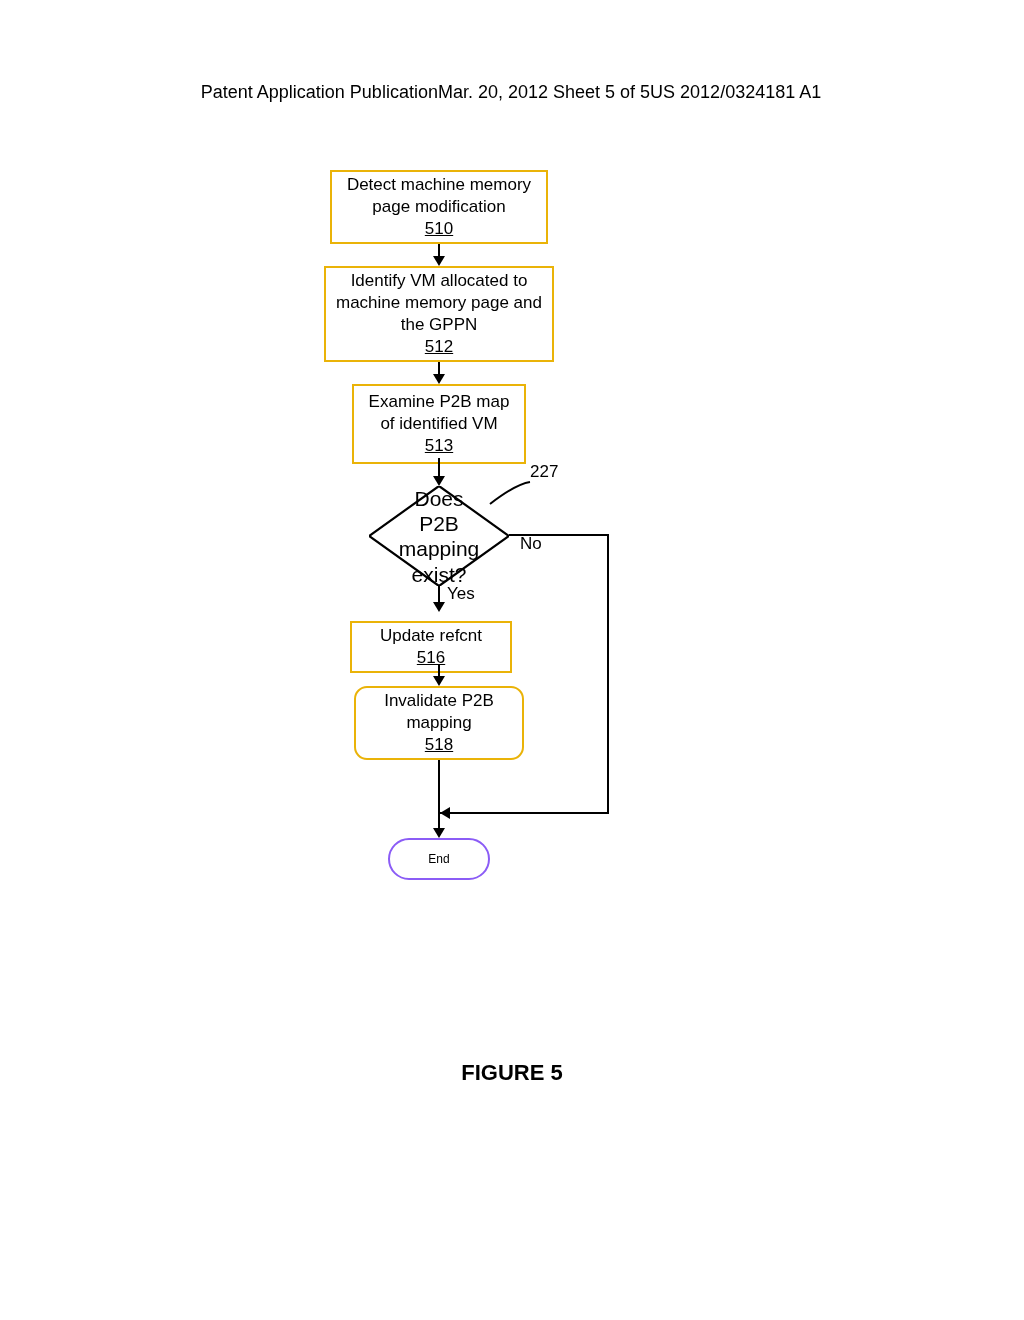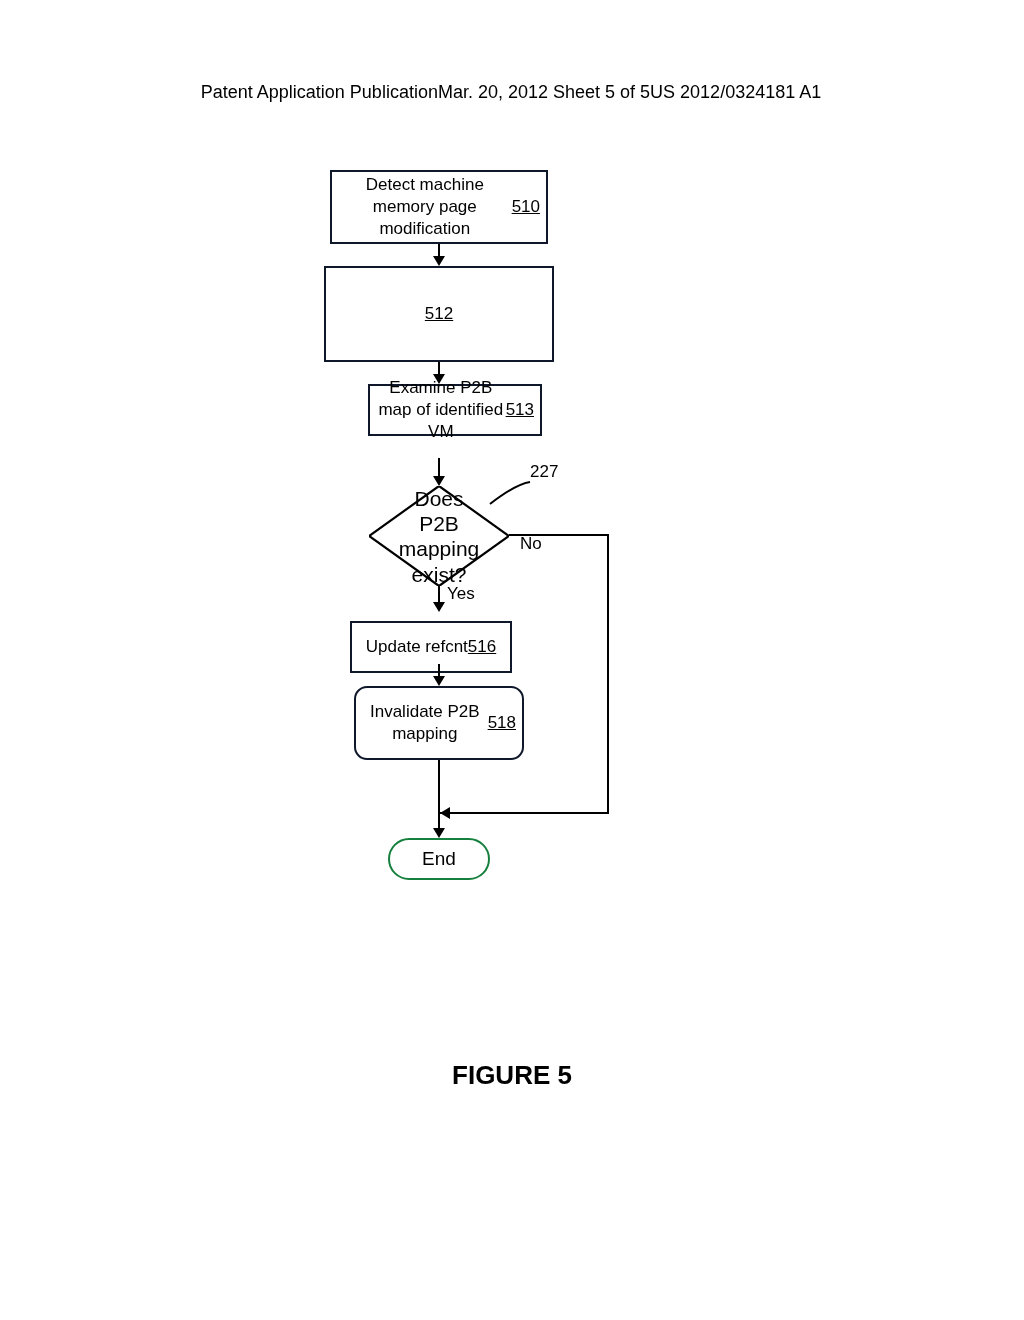--- a/index.html
+++ b/index.html
@@ -22,26 +22,27 @@
     }
     .flowchart {
       position: absolute;
       top: 160px;
       left: 0;
       right: 0;
       height: 760px;
     }
     .box {
       position: absolute;
-      border: 2px solid #0f172a;
+      border: 2px solid #eab308;
       background: white;
       text-align: center;
       font-size: 17px;
       line-height: 1.3;
       display: flex;
+      flex-direction: column;
       justify-content: center;
       align-items: center;
       padding: 6px;
     }
     .refnum { text-decoration: underline; }
     .diamond {
       position: absolute;
       width: 140px;
       height: 100px;
     }
@@ -50,25 +51,25 @@
       position: absolute;
       top: 50%;
       left: 50%;
       transform: translate(-50%, -50%);
       text-align: center;
       font-size: 21px;
       line-height: 1.2;
     }
     .terminal {
       position: absolute;
-      border: 2px solid #15803d;
+      border: 2px solid #8b5cf6;
       border-radius: 22px;
       background: white;
       text-align: center;
-      font-size: 19px;
+      font-size: 12px;
       display: flex;
       justify-content: center;
       align-items: center;
     }
     .arrow-line {
       position: absolute;
       background: black;
     }
     .arrow-head {
       position: absolute;
@@ -88,21 +89,21 @@
     .label {
       position: absolute;
       font-size: 17px;
     }
     .figure-label {
       position: absolute;
       top: 1060px;
       left: 0;
       right: 0;
       text-align: center;
-      font-size: 26px;
+      font-size: 22px;
       font-weight: bold;
     }
   </style>
 </head>
 <body>
 
 <div class="header">
   <span>Patent Application Publication</span>
   <span>Mar. 20, 2012  Sheet 5 of 5</span>
   <span>US 2012/0324181 A1</span>
@@ -112,27 +113,28 @@
 
   <div class="box" style="left:330px; top:10px; width:218px; height:74px;">
     <div>Detect machine memory page modification</div>
     <div class="refnum">510</div>
   </div>
 
   <div class="arrow-line" style="left:438px; top:84px; width:2px; height:14px;"></div>
   <div class="arrow-head arrow-down" style="left:433px; top:96px;"></div>
 
   <div class="box" style="left:324px; top:106px; width:230px; height:96px;">
+    <div>Identify VM allocated to machine memory page and the GPPN</div>
     <div class="refnum">512</div>
   </div>
 
   <div class="arrow-line" style="left:438px; top:202px; width:2px; height:14px;"></div>
   <div class="arrow-head arrow-down" style="left:433px; top:214px;"></div>
 
-  <div class="box" style="left:352px; top:224px; width:174px; height:52px;margin-left:16px;">
+  <div class="box" style="left:352px; top:224px; width:174px; height:80px;">
     <div>Examine P2B map of identified VM</div>
     <div class="refnum">513</div>
   </div>
 
   <div class="arrow-line" style="left:438px; top:298px; width:2px; height:20px;"></div>
   <div class="arrow-head arrow-down" style="left:433px; top:316px;"></div>
 
   <div class="diamond" style="left:369px; top:326px;">
     <svg viewBox="0 0 140 100">
       <polygon points="70,0 140,50 70,100 0,50" fill="white" stroke="black" stroke-width="2.2"></polygon>

